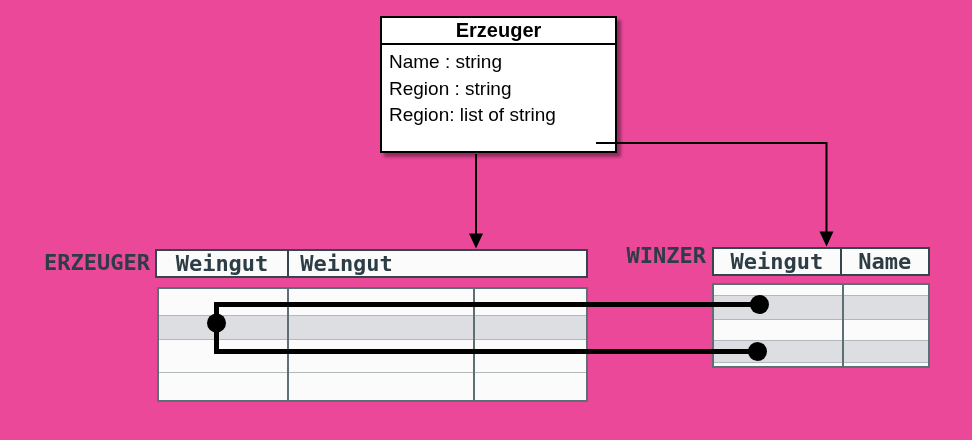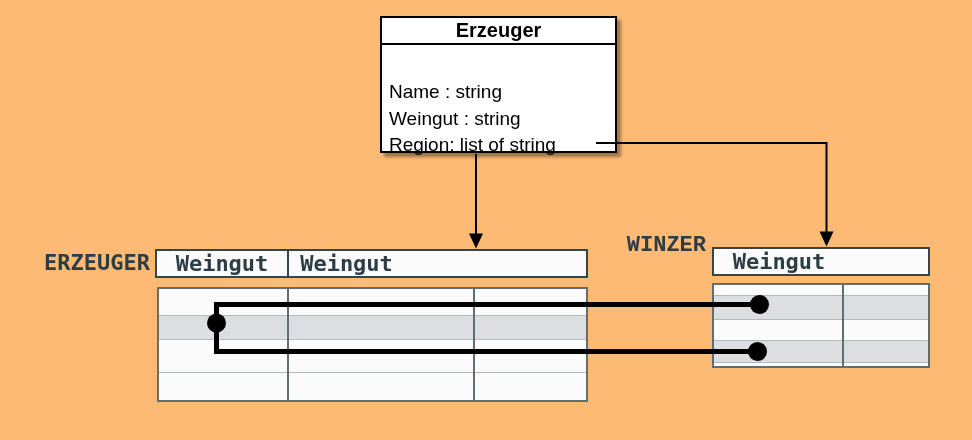--- a/index.html
+++ b/index.html
@@ -1,31 +1,31 @@
 <!DOCTYPE html>
 <html><head>
 <meta charset="utf-8">
 <style>
   html, body { margin: 0; padding: 0; }
   body { background: #f8f8f8; font-family: "Liberation Sans", sans-serif; }
   .canvas {
     position: relative; width: 972px; height: 440px;
-    background: #fdba74; overflow: hidden;
+    background: #ec4899; overflow: hidden;
   }
   
   .class-box {
     position: absolute; left: 380px; top: 16px; width: 237px; height: 137px;
     box-sizing: border-box; background: #ffffff; border: 2px solid #000000;
     box-shadow: 4px 4px 3px rgba(0,0,0,0.38);
   }
   .class-box-title {
     height: 25px; line-height: 25px; border-bottom: 2px solid #000000;
     text-align: center; font-weight: bold; font-size: 20px; color: #000000;
   }
-  .class-attrs { padding: 14px 0 0 7px; margin-top: 20px; }
+  .class-attrs { padding: 4px 0 0 7px; }
   .class-attr {
     height: 26.5px; line-height: 26.5px; font-size: 19px; color: #000000;
     white-space: nowrap;
   }
   
   .tbl-label {
     position: absolute; font-family: "DejaVu Sans Mono", monospace;
     font-weight: bold; font-size: 22px; color: #2c3d45;
     text-align: right; line-height: 24px; white-space: nowrap;
   }
@@ -56,45 +56,46 @@
 </style>
 </head>
 <body>
 
 <div class="canvas">
 
   <div class="class-box">
     <div class="class-box-title">Erzeuger</div>
     <div class="class-attrs">
       <div class="class-attr">Name : string</div>
-      <div class="class-attr">Weingut : string</div>
+      <div class="class-attr">Region : string</div>
       <div class="class-attr">Region: list of string</div>
     </div>
   </div>
 
   <div class="tbl-label" style="left: 30px; top: 251px; width: 120px;">ERZEUGER</div>
 
   <div class="tbl-header" style="left: 155px; top: 249px; width: 433px;">
     <div class="hdr-cell" style="width: 132px;">Weingut</div>
     <div class="hdr-cell" style="width: 115px;">Weingut</div>
   </div>
 
   <div class="tbl-body" style="left: 157px; top: 287px; width: 431px; height: 115px;">
     <div class="row-shade" style="top: 26px; height: 24px;"></div>
     <div class="row-hairline" style="top: 26px;"></div>
     <div class="row-hairline" style="top: 50px;"></div>
     <div class="row-hairline" style="top: 83px;"></div>
     <div class="col-divider" style="left: 128px;"></div>
     <div class="col-divider" style="left: 314px;"></div>
   </div>
 
-  <div class="tbl-label" style="left: 598px; top: 234px; width: 108px; font-family: Liberation Mono, monospace;">WINZER</div>
+  <div class="tbl-label" style="left: 598px; top: 244px; width: 108px;">WINZER</div>
 
   <div class="tbl-header" style="left: 712px; top: 247px; width: 218px;">
     <div class="hdr-cell" style="width: 130px;">Weingut</div>
+    <div class="hdr-cell" style="width: 88px;">Name</div>
   </div>
 
   <div class="tbl-body" style="left: 712px; top: 283px; width: 218px; height: 85px;">
     <div class="row-shade" style="top: 10px; height: 24px;"></div>
     <div class="row-shade" style="top: 55px; height: 22px;"></div>
     <div class="row-hairline" style="top: 10px;"></div>
     <div class="row-hairline" style="top: 34px;"></div>
     <div class="row-hairline" style="top: 55px;"></div>
     <div class="row-hairline" style="top: 77px;"></div>
     <div class="col-divider" style="left: 128px;"></div>

